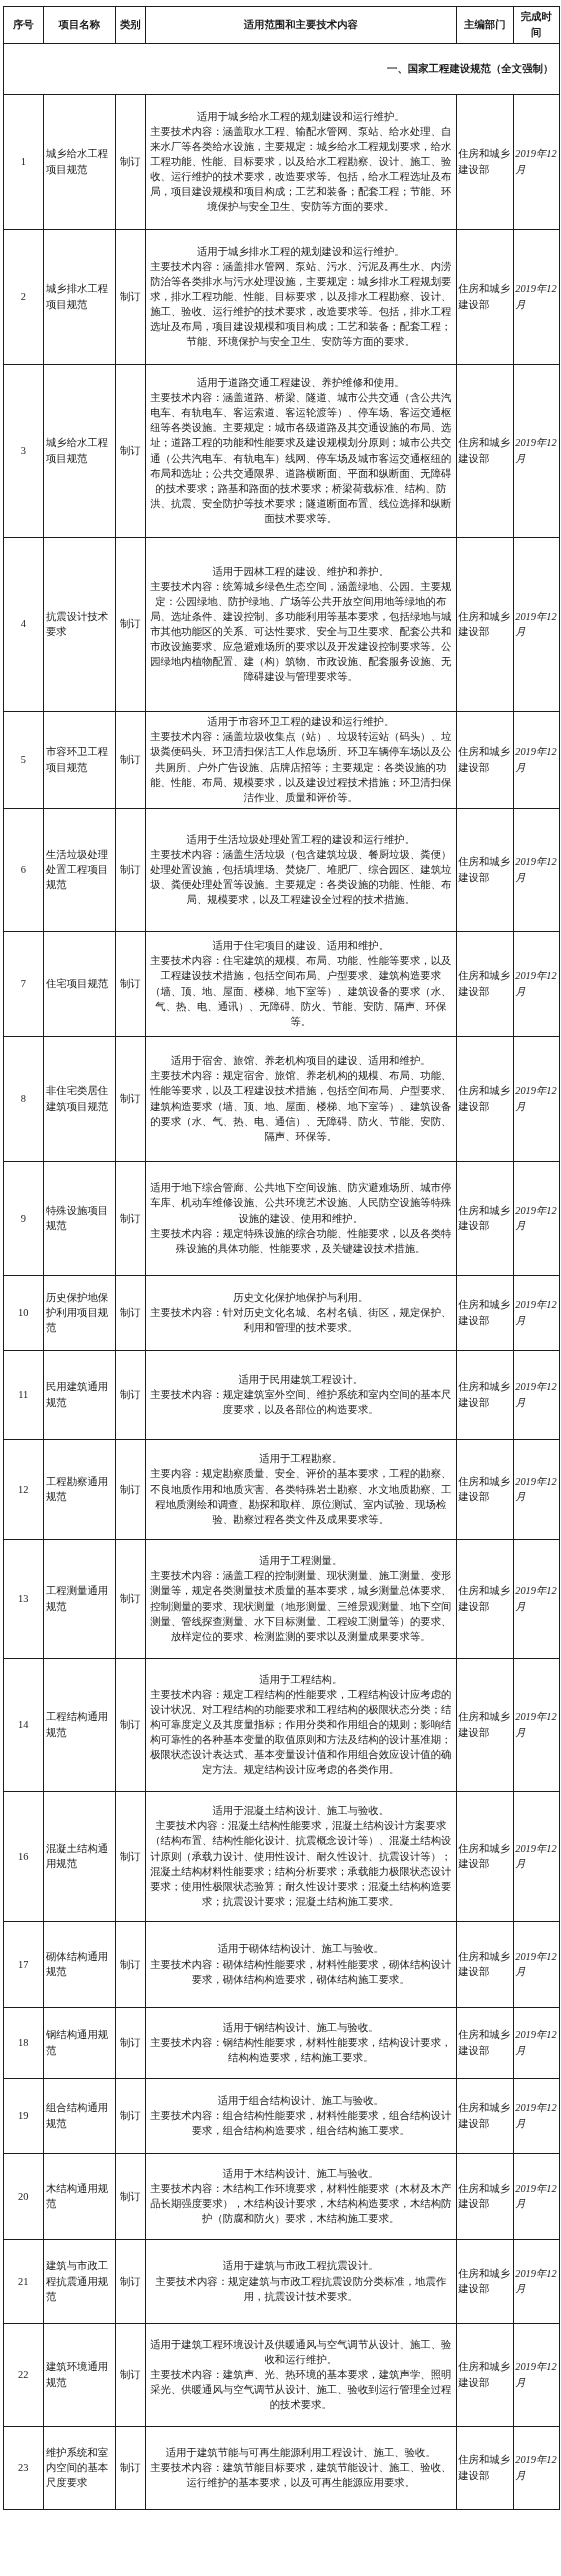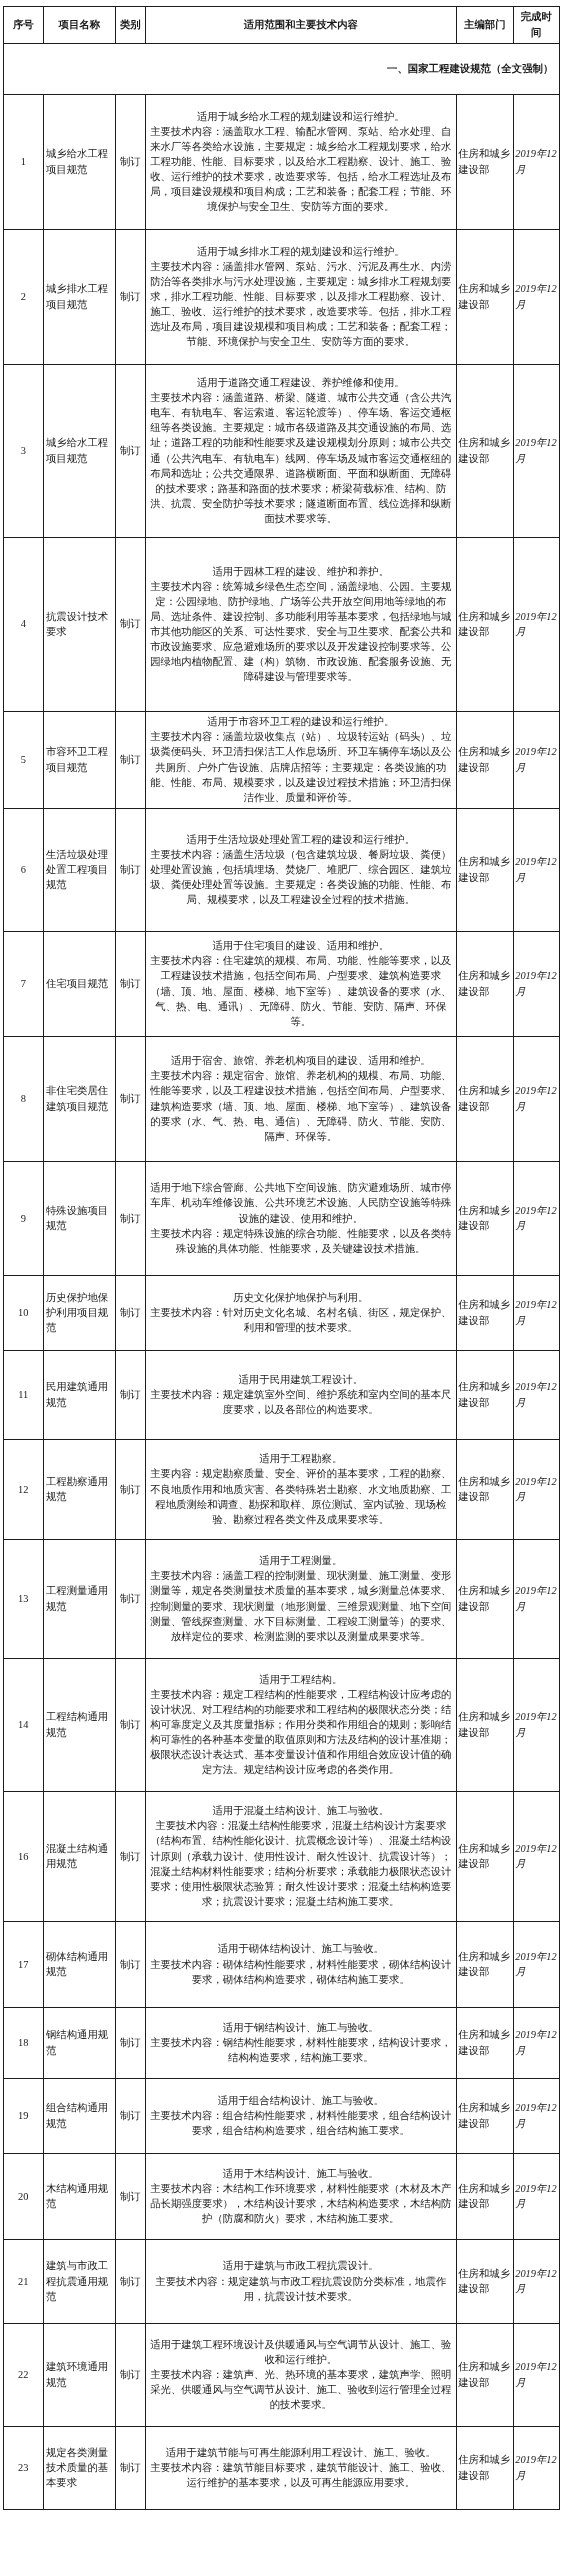--- a/index.html
+++ b/index.html
@@ -263,21 +263,21 @@
     <td class="no-cell">22</td>
     <td class="name-cell">建筑环境通用规范</td>
     <td class="cat-cell">制订</td>
     <td class="scope-cell">适用于建筑工程环境设计及供暖通风与空气调节从设计、施工、验收和运行维护。
 主要技术内容：建筑声、光、热环境的基本要求，建筑声学、照明采光、供暖通风与空气调节从设计、施工、验收到运行管理全过程的技术要求。</td>
     <td class="dept-cell">住房和城乡建设部</td>
     <td class="time-cell">2019年12月</td>
   </tr>
         <tr style="height: 83px;">
     <td class="no-cell">23</td>
-    <td class="name-cell">规定各类测量技术质量的基本要求</td>
+    <td class="name-cell">维护系统和室内空间的基本尺度要求</td>
     <td class="cat-cell">制订</td>
     <td class="scope-cell">适用于建筑节能与可再生能源利用工程设计、施工、验收。
 主要技术内容：建筑节能目标要求，建筑节能设计、施工、验收、运行维护的基本要求，以及可再生能源应用要求。</td>
     <td class="dept-cell">住房和城乡建设部</td>
     <td class="time-cell">2019年12月</td>
   </tr>
       </tbody>
   </table>
 </div>
 

